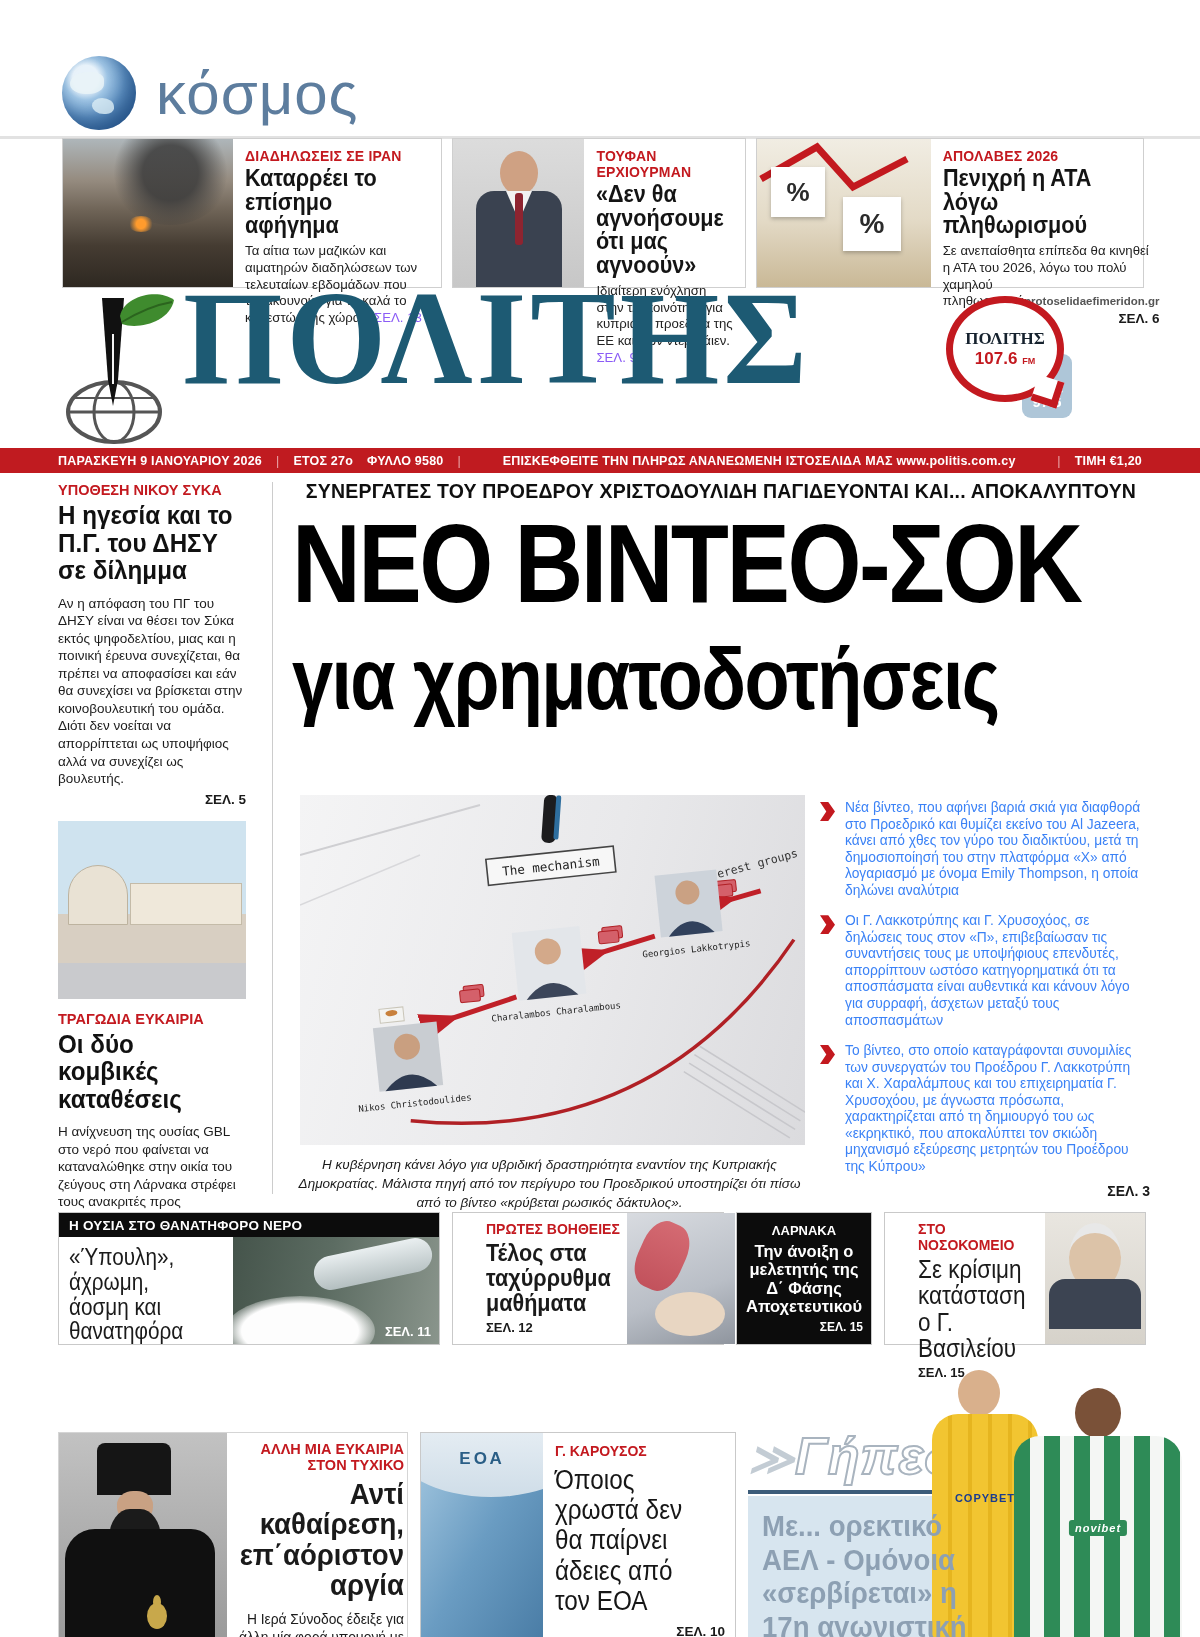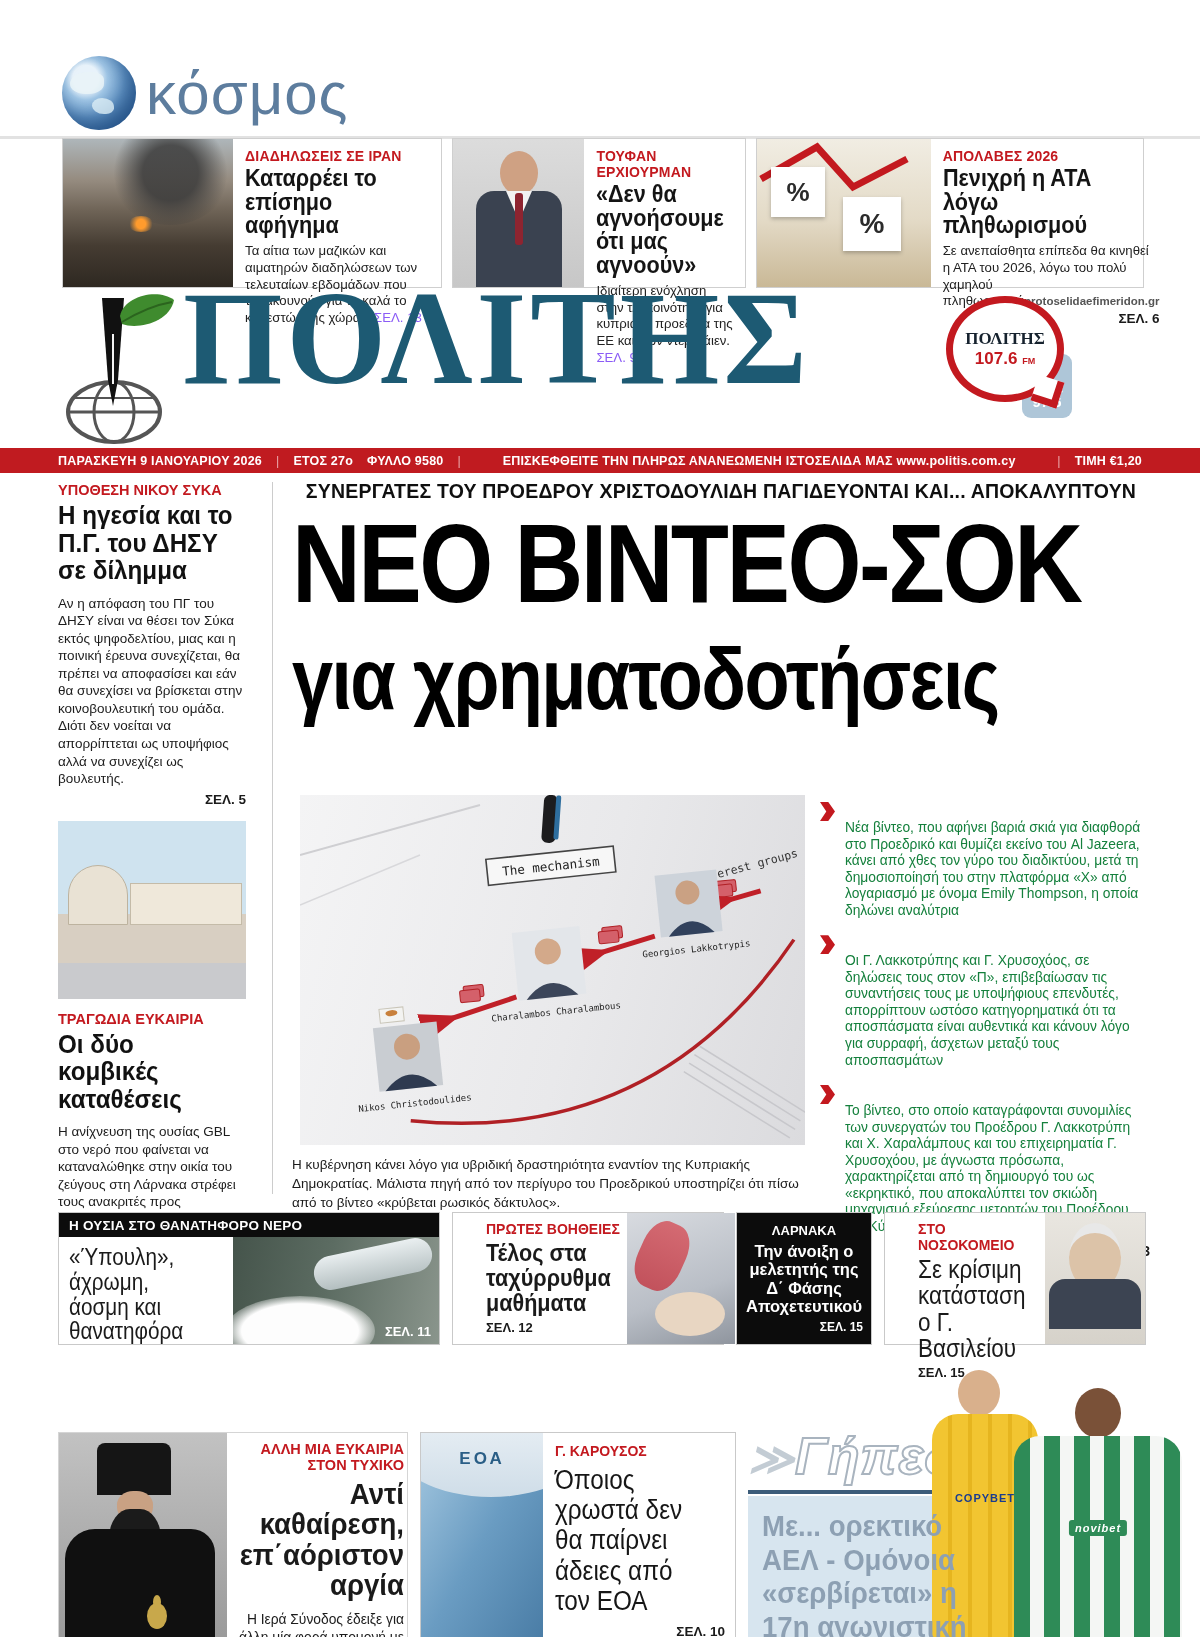--- a/index.html
+++ b/index.html
@@ -1,19 +1,19 @@
 <!DOCTYPE html>
 <html lang="el"><head>
 <meta charset="utf-8">
 <style>
   html,body{margin:0;padding:0;background:#fff;}
   .page{position:relative;width:1200px;height:1637px;background:#fff;overflow:hidden;
         font-family:"Liberation Sans",sans-serif;color:#1a1a1a;}
   
-  .kosmos{position:absolute;left:62px;top:56px;display:flex;align-items:center;gap:10px;}
+  .kosmos{position:absolute;left:62px;top:56px;display:flex;align-items:center;gap:20px;}
   .globe{width:74px;height:74px;border-radius:50%;
          background:radial-gradient(circle at 32% 30%,#e8f2fa 0 18%,#9ec4e4 30%,#5d8fc0 55%,#3a6da3 80%);
          box-shadow:inset -8px -10px 16px rgba(20,60,110,.45);position:relative;overflow:hidden;}
   .globe::before{content:"";position:absolute;left:8px;top:16px;width:34px;height:22px;background:#e9f3f7;
          border-radius:60% 40% 50% 50%;opacity:.85;}
   .globe::after{content:"";position:absolute;left:30px;top:42px;width:22px;height:16px;background:#dceef5;
          border-radius:50% 60% 40% 60%;opacity:.8;}
   .kosmos-word{font-size:60px;color:#5d7d9e;letter-spacing:1px;}
   .top-divider{position:absolute;left:0;top:136px;width:1200px;height:3px;background:#e2e2e2;}
   .tteaser{position:absolute;top:138px;height:148px;background:#fff;border:1px solid #cfcfcf;display:flex;}
@@ -85,27 +85,27 @@
   .vdiv{position:absolute;left:272px;top:482px;width:1px;height:712px;background:#ccc;}
   
   .lead{position:absolute;left:292px;top:480px;width:858px;}
   .lead-kicker{text-align:center;font-size:19.5px;font-weight:bold;color:#0f0f0f;letter-spacing:.2px;}
   .hl1{font-size:112px;font-weight:bold;letter-spacing:-3px;line-height:.95;margin-top:8px;color:#000;
       white-space:nowrap;transform:scaleX(.85);transform-origin:left top;}
   .hl2{font-size:88px;font-weight:bold;letter-spacing:-2px;line-height:1;margin-top:18px;color:#000;
       white-space:nowrap;transform:scaleX(.84);transform-origin:left top;}
   .lead-photo{position:absolute;left:8px;top:315px;width:505px;height:350px;overflow:hidden;
       background:linear-gradient(105deg,#f4f4f5 0%,#e9e9eb 55%,#dbdbde 100%);}
-  .lead-caption{position:absolute;left:0px;top:676px;width:515px;font-size:13.5px;
-      line-height:1.4;color:#1b1b1b;}
+  .lead-caption{position:absolute;left:0px;top:676px;width:515px;font-size:13.5px;font-style:italic;
+      line-height:1.4;text-align:center;color:#1b1b1b;}
   .bullets{position:absolute;left:528px;top:320px;width:330px;}
   .bullet{display:flex;gap:10px;margin-bottom:14px;}
   .chev{flex:0 0 15px;height:19px;margin-top:2px;background:#c3191f;
       clip-path:polygon(0 0,55% 0,100% 50%,55% 100%,0 100%,42% 50%);}
-  .btext{font-size:13.8px;line-height:1.2;color:#15803d;margin-top:20px;}
+  .btext{font-size:13.8px;line-height:1.2;color:#3b82f6;}
   .bpage{text-align:right;font-weight:bold;font-size:14px;margin-top:-6px;}
   
   .mech{position:absolute;left:0;top:0;}
   
   .mid{position:absolute;top:1212px;height:133px;background:#fff;border:1px solid #c9c9c9;box-sizing:border-box;}
   .m1{left:58px;width:382px;padding:0;}
   .m1 .blackbar{height:24px;background:#0c0c0c;color:#fff;font-weight:bold;font-size:13.5px;
       display:flex;align-items:center;padding-left:10px;letter-spacing:.2px;}
   .m1 .row{display:flex;height:107px;}
   .m1 .txt{flex:0 0 42%;padding:8px 4px 0 10px;}

